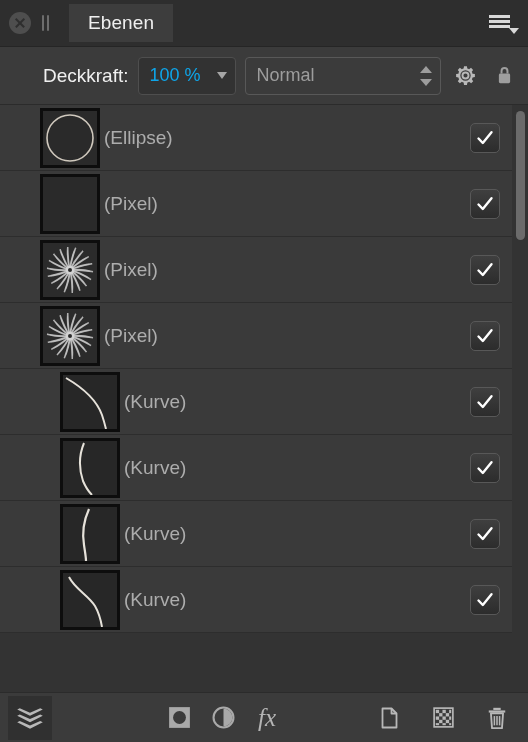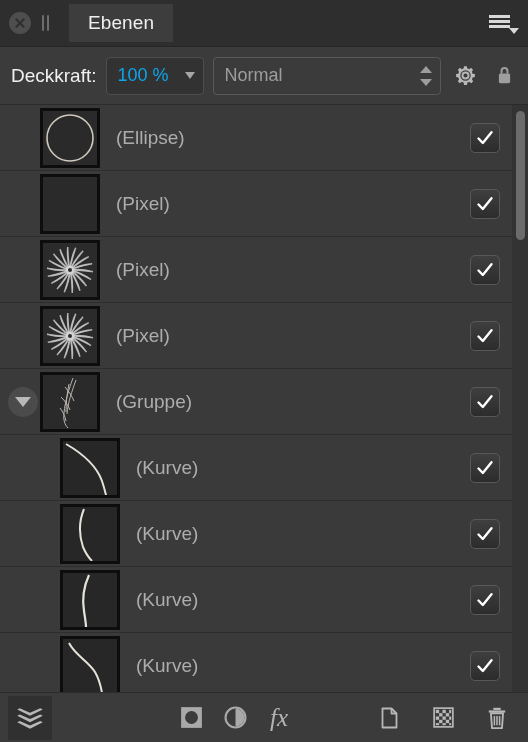--- a/index.html
+++ b/index.html
@@ -125,20 +125,21 @@
     align-items: center;
     padding: 0 9px 0 11px;
     gap: 9px;
     flex: 0 0 auto;
     border-bottom: 1px solid #2b2b2b;
   }
   .opt-label {
     color: #f0f0f0;
     font-size: 19px;
     white-space: nowrap;
+    margin-left: 32px;
   }
   .opacity-field {
     width: 98px;
     height: 38px;
     background: #323232;
     border: 1px solid #4e4e4e;
     border-radius: 4px;
     display: flex;
     align-items: center;
     padding: 0 8px 0 11px;
@@ -261,21 +262,21 @@
   .thumb {
     width: 60px; height: 60px;
     border: 3px solid #0d0d0d;
     box-sizing: border-box;
     background: #262626;
     position: relative;
     overflow: hidden;
   }
   .thumb svg { display: block; width: 100%; height: 100%; }
   .row-label {
-    margin-left: 16px;
+    margin-left: 4px;
     color: #adadad;
     font-size: 19px;
     flex: 1 1 auto;
     white-space: nowrap;
     overflow: hidden;
   }
   .checkbox {
     width: 30px; height: 30px;
     margin-right: 28px;
     border-radius: 5px;
@@ -328,21 +329,21 @@
     flex: 0 0 auto;
   }
   .bb-btn.active {
     background: #303030;
     width: 44px; height: 44px;
   }
   .bb-group-left { display: flex; align-items: center; margin-left: 8px; }
   .bb-group-mid {
     display: flex; align-items: center;
     position: absolute;
-    left: 170px;
+    left: 158px;
     gap: 2px;
   }
   .bb-group-right {
     display: flex; align-items: center;
     margin-left: auto;
     margin-right: 10px;
     gap: 12px;
   }
   .fx-label {
     color: #b4b4b4;
@@ -540,48 +541,20 @@
               </svg>
             </div>
           </div>
           <div class="row-label">(Pixel)</div>
           <div class="checkbox">
             <svg viewBox="0 0 20 20" aria-hidden="true">
               <path d="M3.5 10.5 L7.8 15 L16.5 4.2" fill="none" stroke="#ffffff" stroke-width="2.4" stroke-linecap="round" stroke-linejoin="round"></path>
             </svg>
           </div>
         </div>
-        <div class="row">
-          <div class="disclosure-slot">
-            <div class="disclosure">
-              <b></b>
-            </div>
-          </div>
-          <div class="thumb-slot">
-            <div class="thumb">
-              <svg viewBox="0 0 54 54">
-                <rect width="54" height="54" fill="#2a2a2a"></rect>
-                <g fill="none" stroke="#b9b4ad" stroke-width="1">
-                  <path d="M30 3 C 26 14, 22 26, 21 38 C 20 45, 22 50, 25 53"></path>
-                  <path d="M33 5 C 29 16, 25 27, 24 39"></path>
-                  <path d="M22 12 C 26 17, 29 21, 31 26"></path>
-                  <path d="M18 22 C 22 26, 25 30, 27 35"></path>
-                  <path d="M17 33 C 20 37, 22 41, 23 46"></path>
-                  <path d="M26 9 C 24 18, 23 28, 23 37"></path>
-                </g>
-              </svg>
-            </div>
-          </div>
-          <div class="row-label">(Gruppe)</div>
-          <div class="checkbox">
-            <svg viewBox="0 0 20 20" aria-hidden="true">
-              <path d="M3.5 10.5 L7.8 15 L16.5 4.2" fill="none" stroke="#ffffff" stroke-width="2.4" stroke-linecap="round" stroke-linejoin="round"></path>
-            </svg>
-          </div>
-        </div>
         <div class="row indent">
           <div class="thumb-slot">
             <div class="thumb">
               <svg viewBox="0 0 54 54">
                 <rect width="54" height="54" fill="#272727"></rect>
                 <path d="M3 3 C 22 14, 34 26, 39 40 C 41 46, 42 50, 43 54" fill="none" stroke="#e6e2da" stroke-width="2"></path>
               </svg>
             </div>
           </div>
           <div class="row-label">(Kurve)</div>

